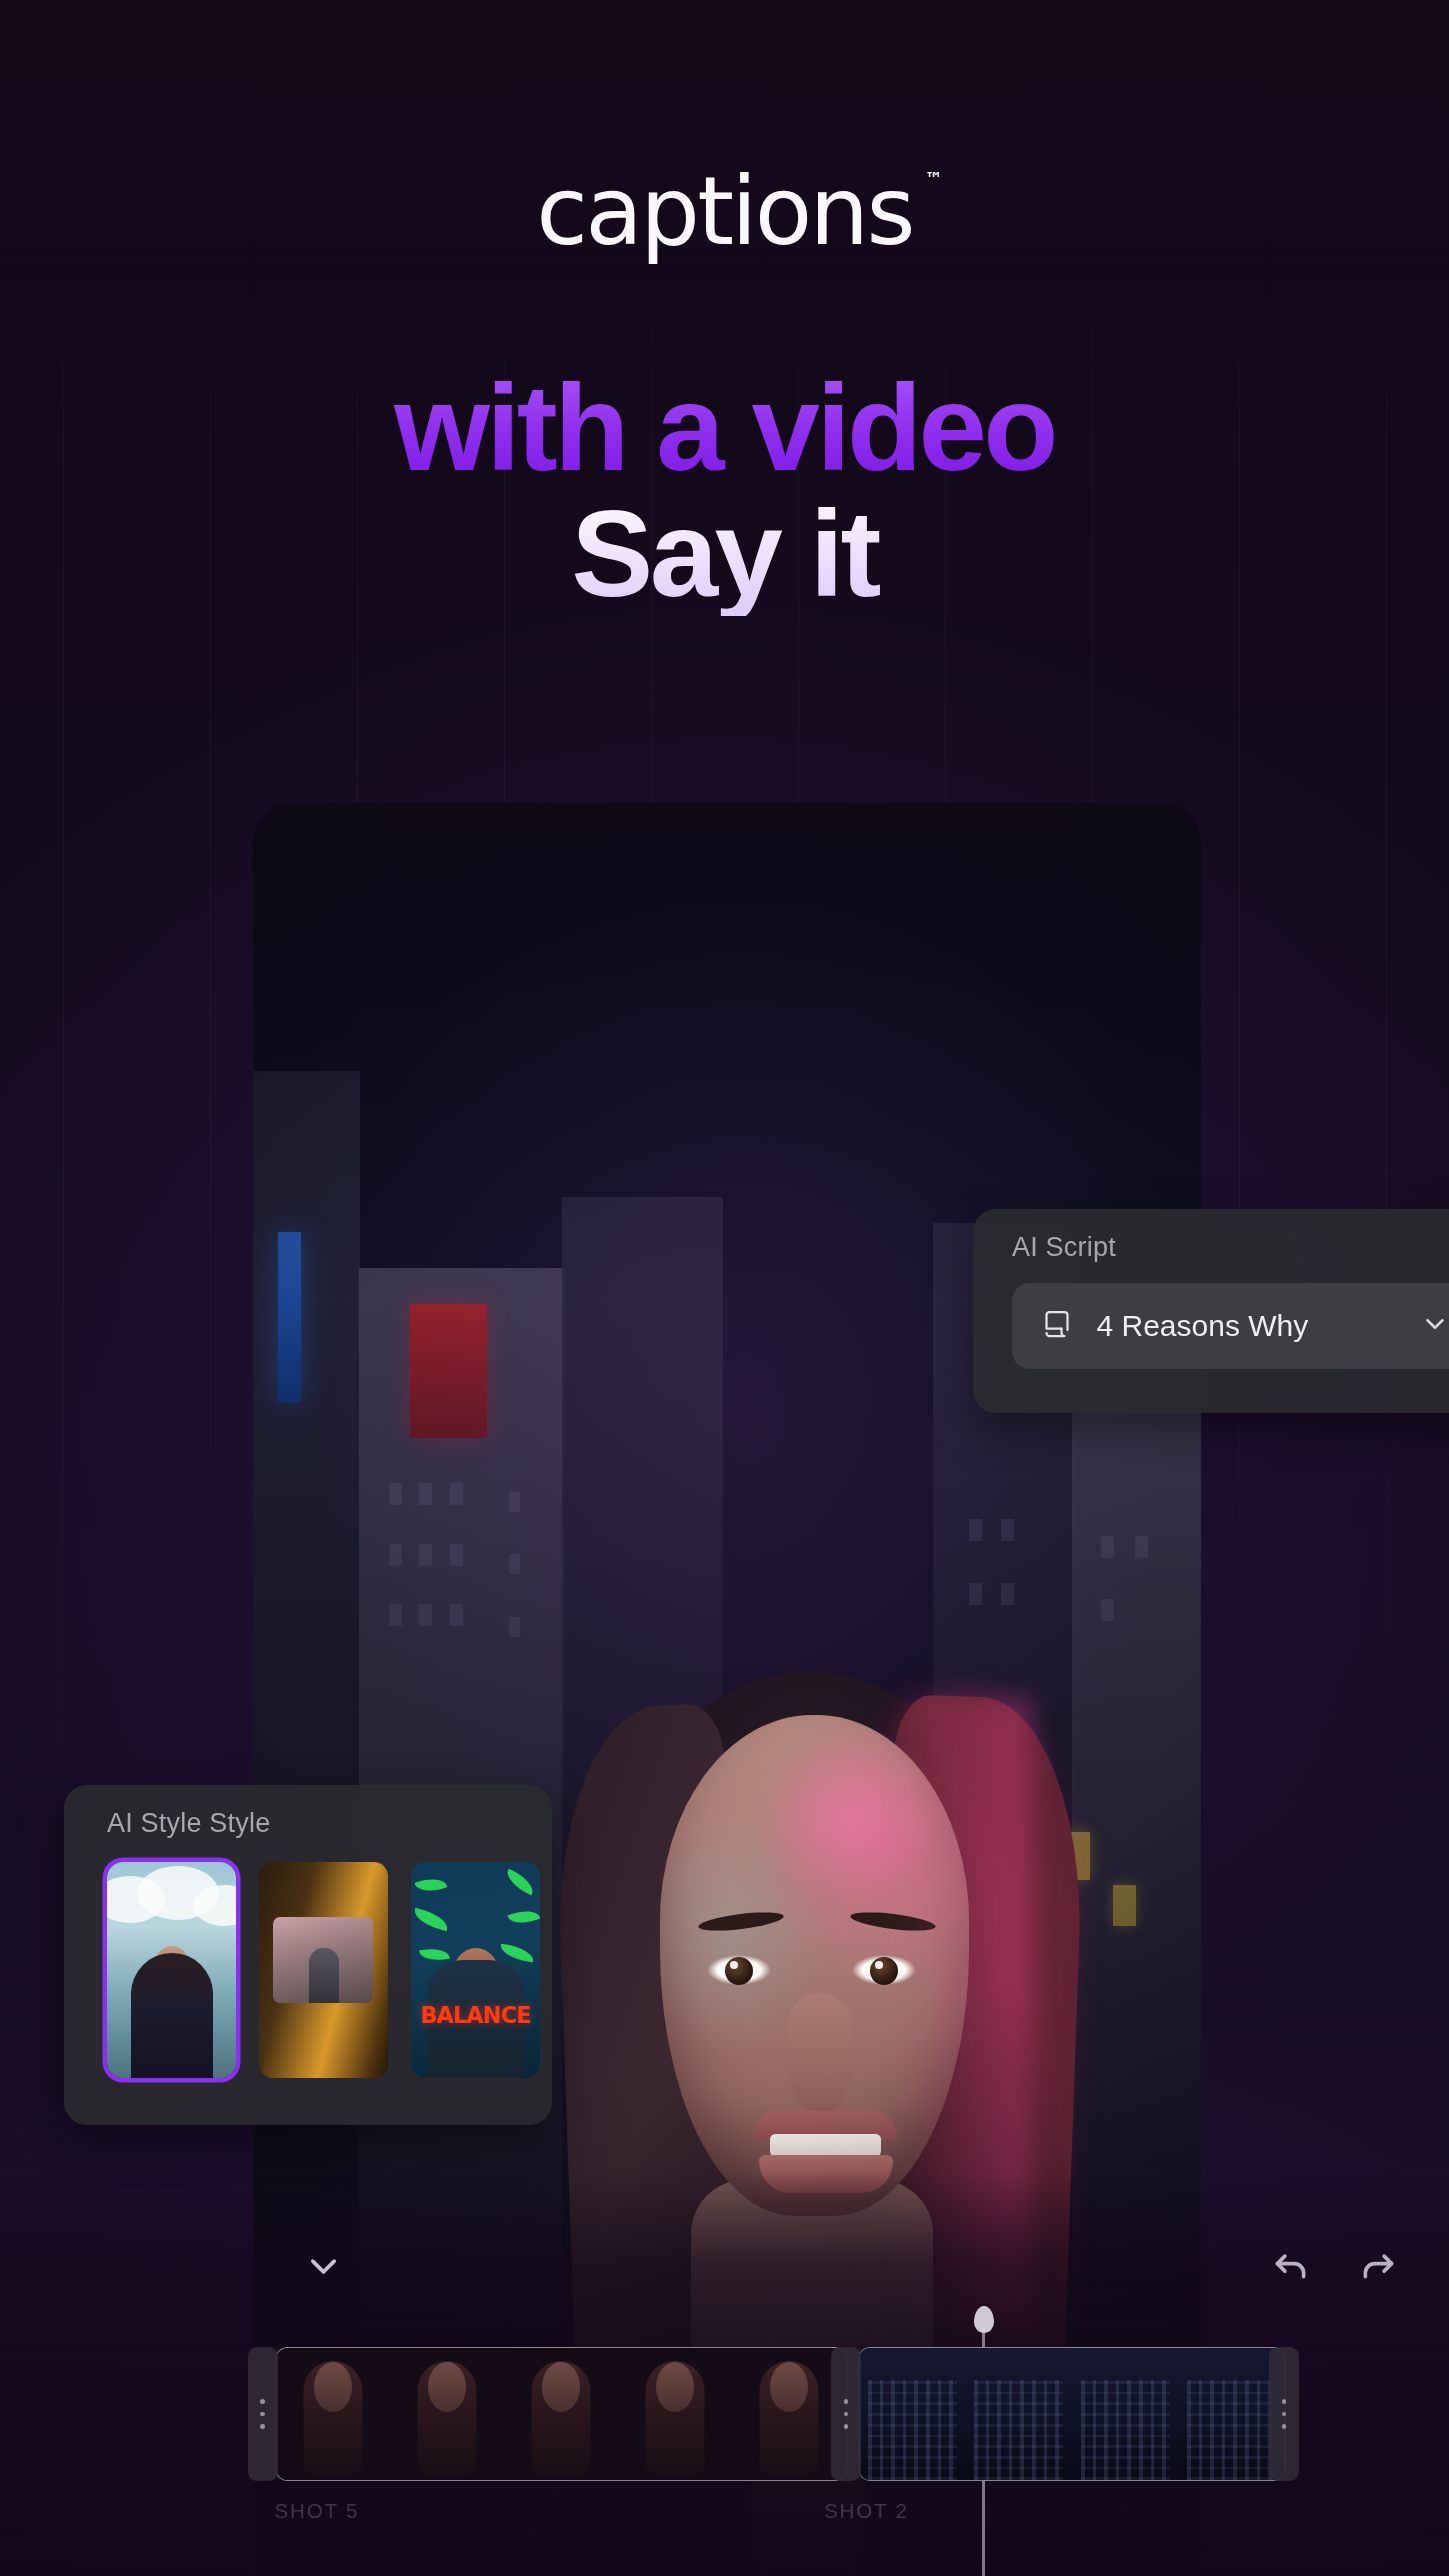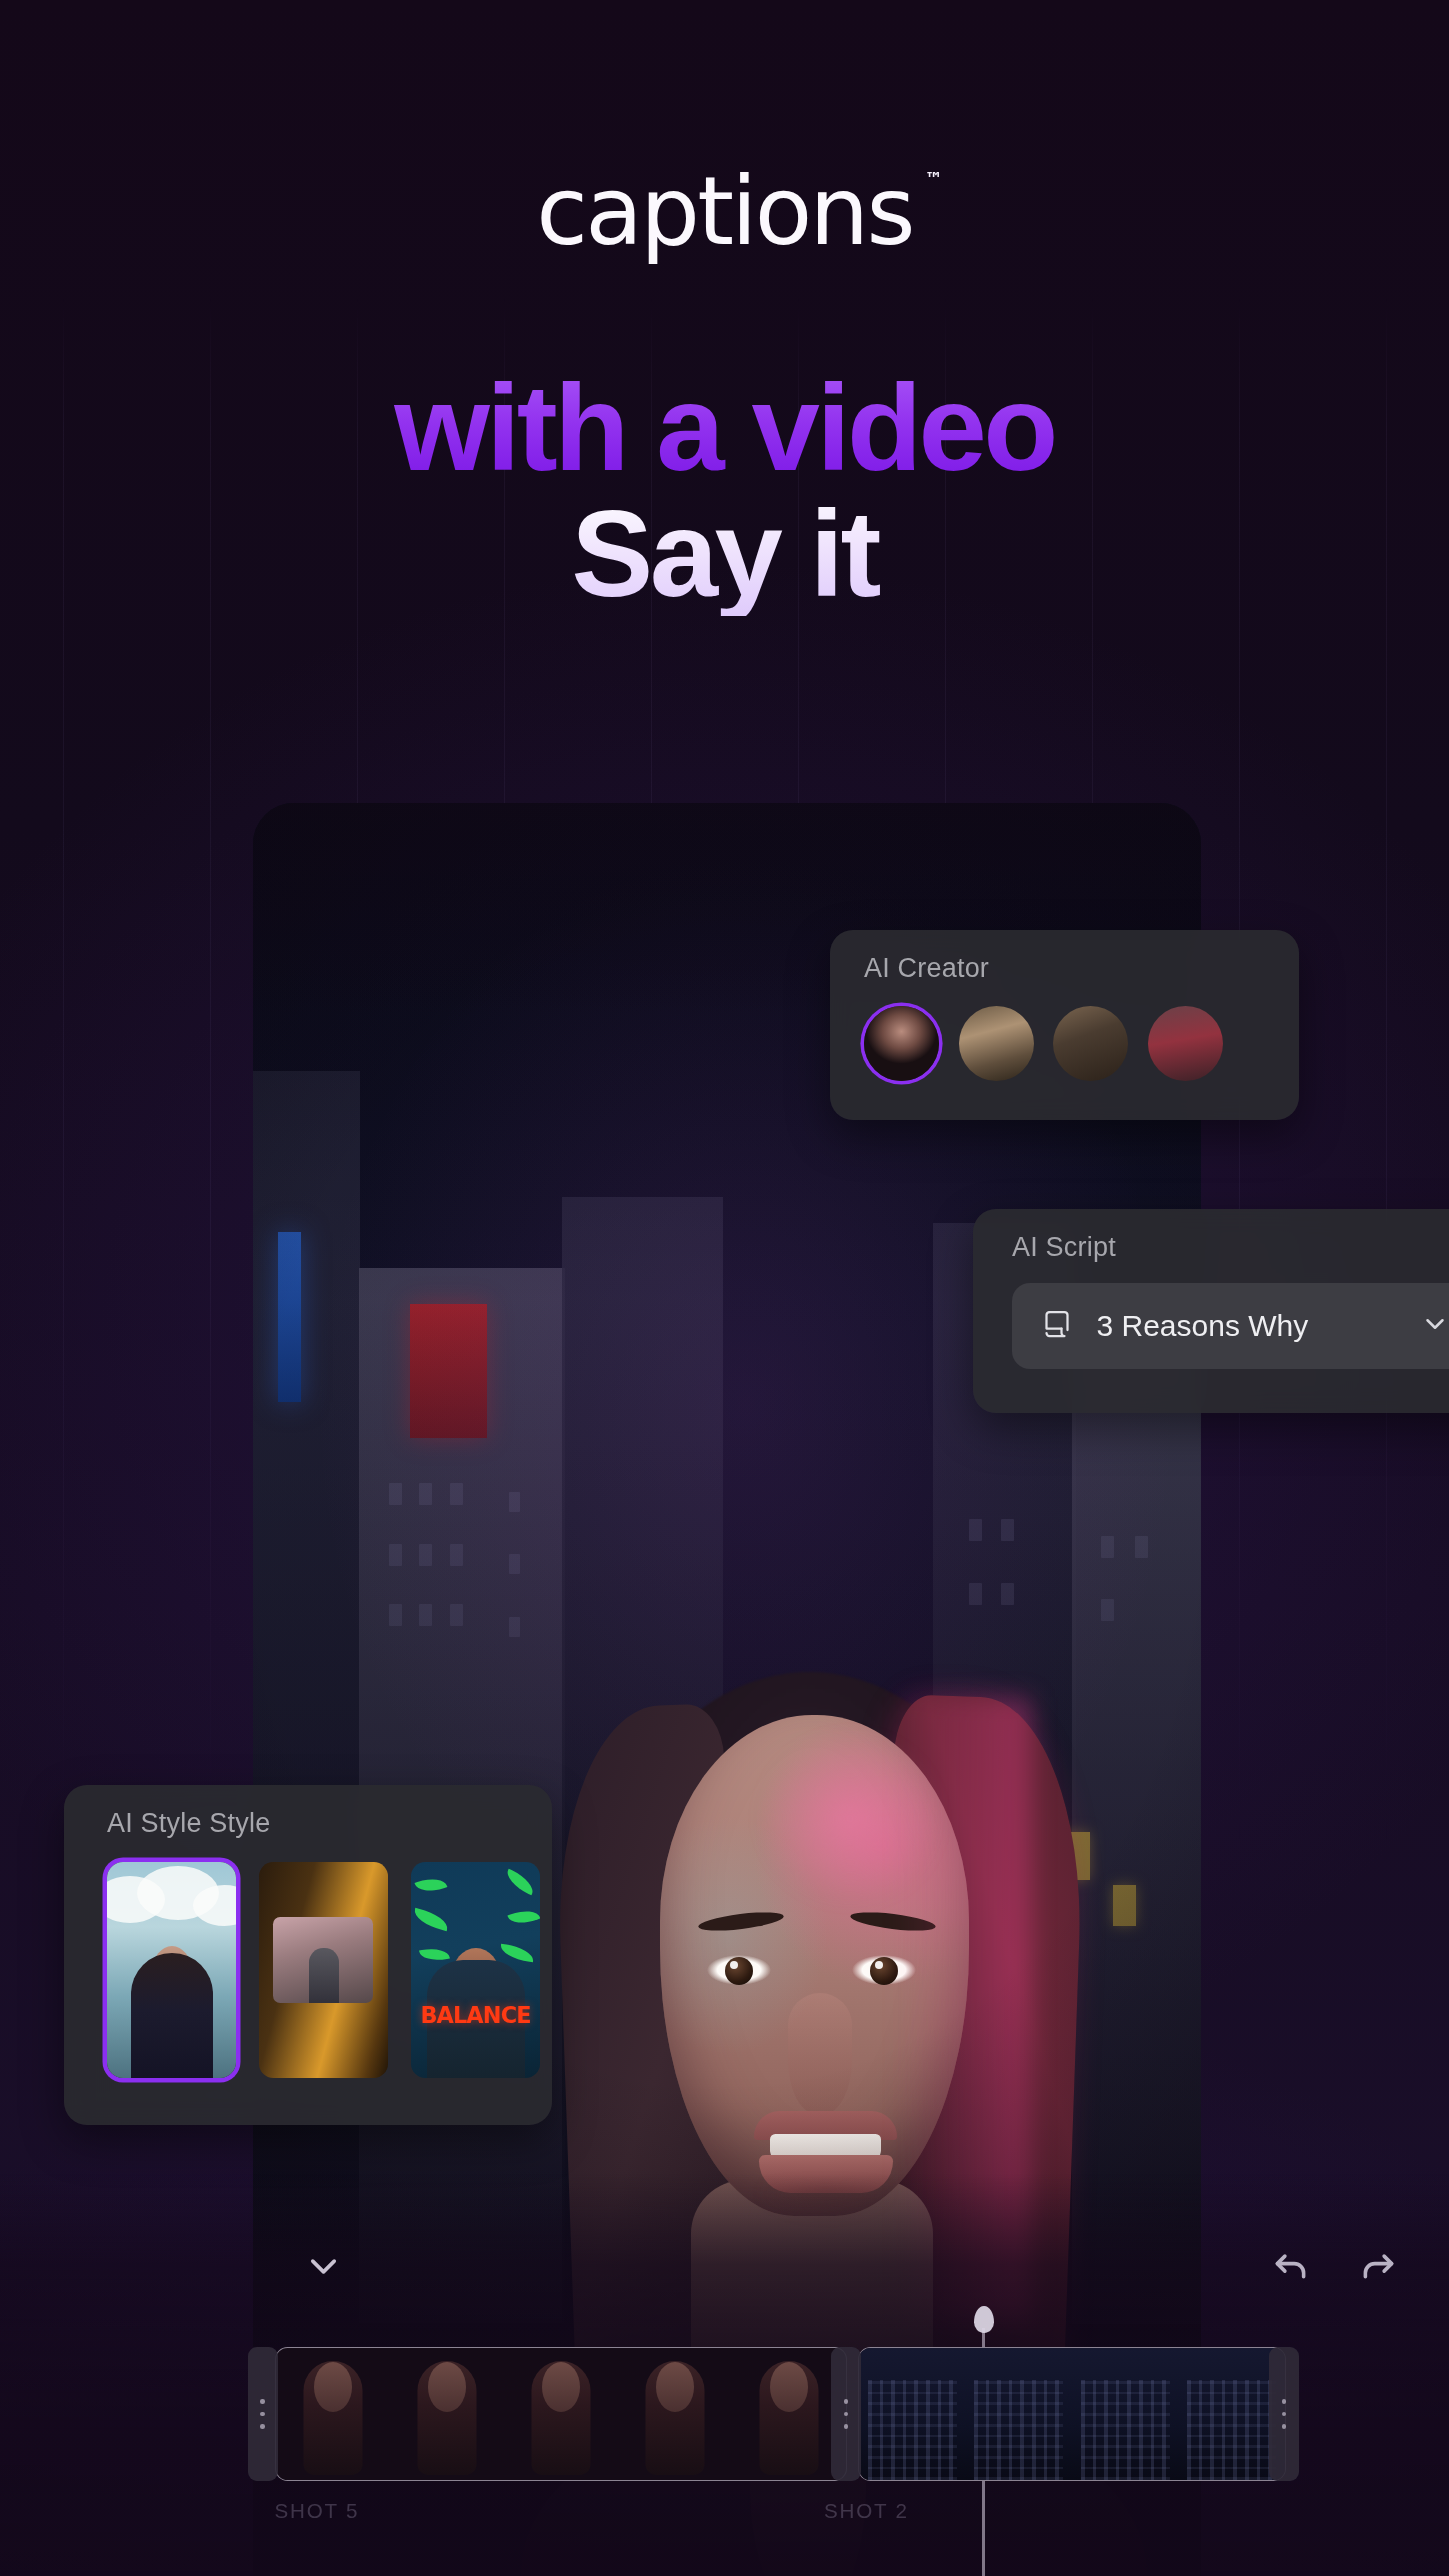--- a/index.html
+++ b/index.html
@@ -419,53 +419,32 @@
       <div class="sb nose"></div>
       <div class="sb lips-top"></div>
       <div class="sb teeth"></div>
       <div class="sb lips-bot"></div>
       <div class="sb chin-shade"></div>
       <div class="sb rim-pink"></div>
     </div>
     <div class="card-vignette"></div>
   </div>
 
-  <div class="panel" id="panel-creator">
-    <div class="panel-title">AI Creator</div>
-    <div id="creator-avatars">
-      <div class="avatar sel">
-        <div class="av-img av1"></div>
-          <div class="av-face"></div>
-      </div>
-      <div class="avatar">
-        <div class="av-img av2"></div>
-          <div class="av-face"></div>
-      </div>
-      <div class="avatar">
-        <div class="av-img av3"></div>
-          <div class="av-face"></div>
-      </div>
-      <div class="avatar">
-        <div class="av-img av4"></div>
-          <div class="av-face"></div>
-      </div>
-    </div>
-  </div>
 
   <div class="panel" id="panel-script">
     <div class="panel-title">AI Script</div>
     <div id="script-select">
       <span>
         <svg width="36" height="36" viewBox="0 0 24 24" fill="none" stroke="#e3e3e8" stroke-width="1.5" stroke-linecap="round" stroke-linejoin="round">
           <path d="M7 4h10a2 2 0 0 1 2 2v10"></path>
           <path d="M7 4a2 2 0 0 0-2 2v9h10"></path>
           <path d="M15 15v3a2 2 0 0 0 2 2H7a2 2 0 0 1-2-2"></path>
         </svg>
       </span>
-      <span id="script-label">3 Reasons Why</span>
+      <span id="script-label">4 Reasons Why</span>
       <span id="script-chevron">
         <svg width="30" height="30" viewBox="0 0 24 24" fill="none" stroke="#d8d8de" stroke-width="2" stroke-linecap="round" stroke-linejoin="round">
             <polyline points="6 9 12 15 18 9"></polyline>
           </svg>
       </span>
     </div>
   </div>
 
   <div class="panel" id="panel-style">
     <div class="panel-title">AI Style Style</div>

